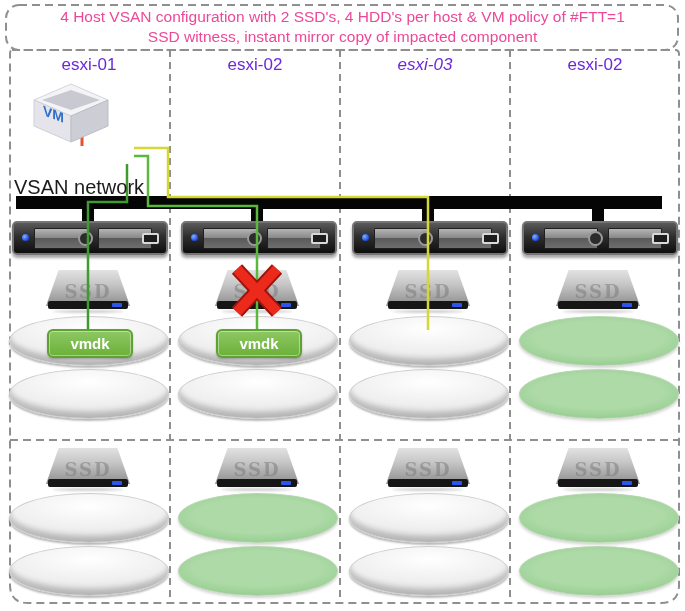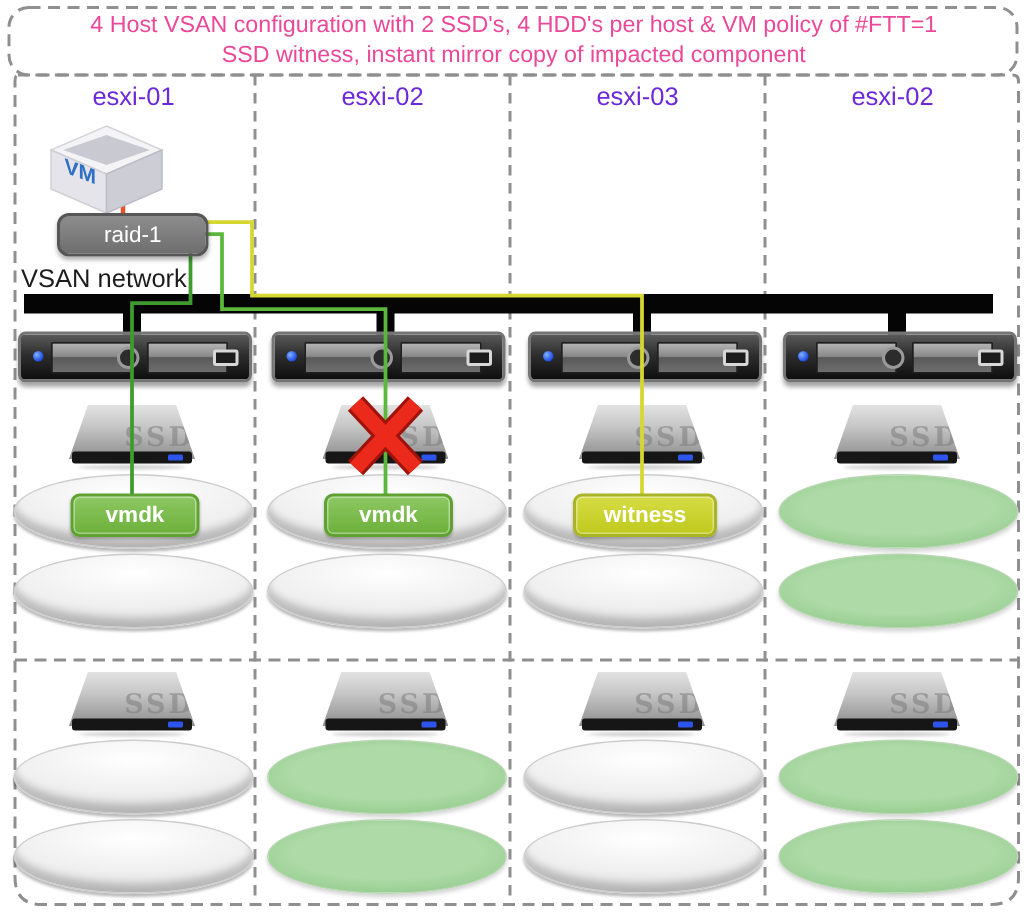--- a/index.html
+++ b/index.html
@@ -15,21 +15,21 @@
   .title-text {
     left:10px; top:7px; width:665px; text-align:center; z-index:5;
     color:#ec4899; font-size:15.5px; line-height:20px;
   }
 
   .host-label {
     top:55px; text-align:center; z-index:5;
     color:#6d28d9; font-size:17px;
   }
 
-  .vsan-label { left:14px; top:176px; z-index:5; color:#1c1c1c; font-size:17px; }
+  .vsan-label { left:14px; top:176px; z-index:5; color:#1c1c1c; font-size:20px; }
 
   .net-bar { left:16px; top:196px; width:646px; height:13px; background:#050505; z-index:2; }
   .net-drop { top:207px; width:12px; height:16px; background:#050505; z-index:2; }
 
   .raid-box {
     left:38px; top:142px; width:97px; height:25px; z-index:5;
     background:linear-gradient(180deg,#8d8d8d,#6e6e6e);
     border:2px solid #575757; border-radius:8px;
     color:#ffffff; font-size:15px; display:flex; align-items:center; justify-content:center;
     box-shadow:0 2px 3px rgba(0,0,0,.3);
@@ -50,21 +50,21 @@
   .server .knob { position:absolute; left:64px; top:8px; width:11px; height:11px; border-radius:50%;
     background:#2c2c2c; border:2px solid #9a9a9a; }
   .server .pwr { position:absolute; right:7px; top:10px; width:13px; height:7px;
     background:#1c1c1c; border:2px solid #d8d8d8; border-radius:2px; }
 
   .ssd { width:84px; height:43px; z-index:3; }
   .ssd .body {
     position:absolute; left:0; top:0; width:84px; height:36px;
     clip-path:polygon(15% 0, 85% 0, 100% 100%, 0 100%);
     background:linear-gradient(180deg,#e2e2e2 0%,#c6c6c6 40%,#a2a2a2 78%,#8d8d8d 100%);
-    display:flex; align-items:center; justify-content:flex-end;
+    display:flex; align-items:center; justify-content:center;
   }
   .ssd .body span {
     font-family:"DejaVu Serif", serif; font-weight:bold; font-size:18px;
     color:#7d7d7d; opacity:.55; letter-spacing:2px; margin-top:6px;
   }
   .ssd .base { position:absolute; left:2px; right:2px; top:31px; height:8px;
     background:#161616; border-radius:2px; }
   .ssd .led { position:absolute; right:8px; top:33px; width:10px; height:4px;
     background:#2d55ee; border-radius:1px; }
   .ssd .shadow { position:absolute; left:6px; right:6px; top:40px; height:3px;
@@ -108,34 +108,31 @@
     <line x1="10" y1="440" x2="679" y2="440" stroke="#8f8f8f" stroke-width="2" stroke-dasharray="8 5"></line>
   </svg>
 
   <div class="abs title-text">
     <div>4 Host VSAN configuration with 2 SSD's, 4 HDD's per host &amp; VM policy of #FTT=1</div>
     <div>SSD witness, instant mirror copy of impacted component</div>
   </div>
 
   <div class="abs host-label" style="left:8px;   width:162px;">esxi-01</div>
   <div class="abs host-label" style="left:170px; width:170px;">esxi-02</div>
-  <div class="abs host-label" style="left:340px; width:170px;">esxi-03</div>
+  <div class="abs host-label" style="left:340px; width:170px;font-style:italic;">esxi-03</div>
   <div class="abs host-label" style="left:510px; width:170px;">esxi-02</div>
 
   <svg class="abs vm-cube" width="82" height="62" viewBox="0 0 82 62">
     <polygon points="41,2 78,18 41,34 4,18" fill="#f4f4f7" stroke="#d4d4da" stroke-width="1"></polygon>
     <polygon points="41,8 70,18 41,28 12,18" fill="#c9c9d2"></polygon>
     <polygon points="4,18 41,34 41,60 4,44" fill="#e4e4ea" stroke="#cfcfd6" stroke-width="1"></polygon>
     <polygon points="78,18 41,34 41,60 78,44" fill="#cdcdd6" stroke="#bdbdc6" stroke-width="1"></polygon>
     <text x="13" y="36" transform="skewY(21) translate(0,-8)" font-size="14" font-weight="bold" fill="#2e6fc7" font-family="Liberation Sans, sans-serif">VM</text>
   </svg>
 
-  <div class="abs raid-box">
-    <span>raid-1</span>
-  </div>
 
   <div class="abs vsan-label">VSAN network</div>
   <div class="abs net-bar"></div>
   <div class="abs net-drop" style="left:82px;"></div>
   <div class="abs net-drop" style="left:251px;"></div>
   <div class="abs net-drop" style="left:422px;"></div>
   <div class="abs net-drop" style="left:592px;"></div>
 
   <div class="abs server" style="left:12px;">
     <div class="led"></div>
@@ -254,21 +251,20 @@
 
   <svg class="layer wire-layer" width="685" height="611">
     <polyline points="82,128 82,146" fill="none" stroke="#e8512c" stroke-width="3"></polyline>
     <polyline points="127,164 127,202 88,202 88,330" fill="none" stroke="#3f9a2f" stroke-width="2.5"></polyline>
     <polyline points="134,156 148,156 148,206 257,206 257,330" fill="none" stroke="#5cb83c" stroke-width="2.5"></polyline>
     <polyline points="134,148 168,148 168,197 428,197 428,330" fill="none" stroke="#d6d832" stroke-width="2.5"></polyline>
   </svg>
 
   <div class="abs disk-label vmdk" style="left:47px;">vmdk</div>
   <div class="abs disk-label vmdk" style="left:216px;">vmdk</div>
-  <div class="abs disk-label witness" style="left:382px;">witness</div>
 
   <svg class="abs x-icon" width="56" height="56" viewBox="0 0 56 56">
     <line x1="8" y1="7" x2="48" y2="50" stroke="#9e140c" stroke-width="14"></line>
     <line x1="48" y1="7" x2="8" y2="50" stroke="#9e140c" stroke-width="14"></line>
     <line x1="8" y1="7" x2="48" y2="50" stroke="#ec2a1c" stroke-width="10"></line>
     <line x1="48" y1="7" x2="8" y2="50" stroke="#ec2a1c" stroke-width="10"></line>
   </svg>
 
 </div>
 

